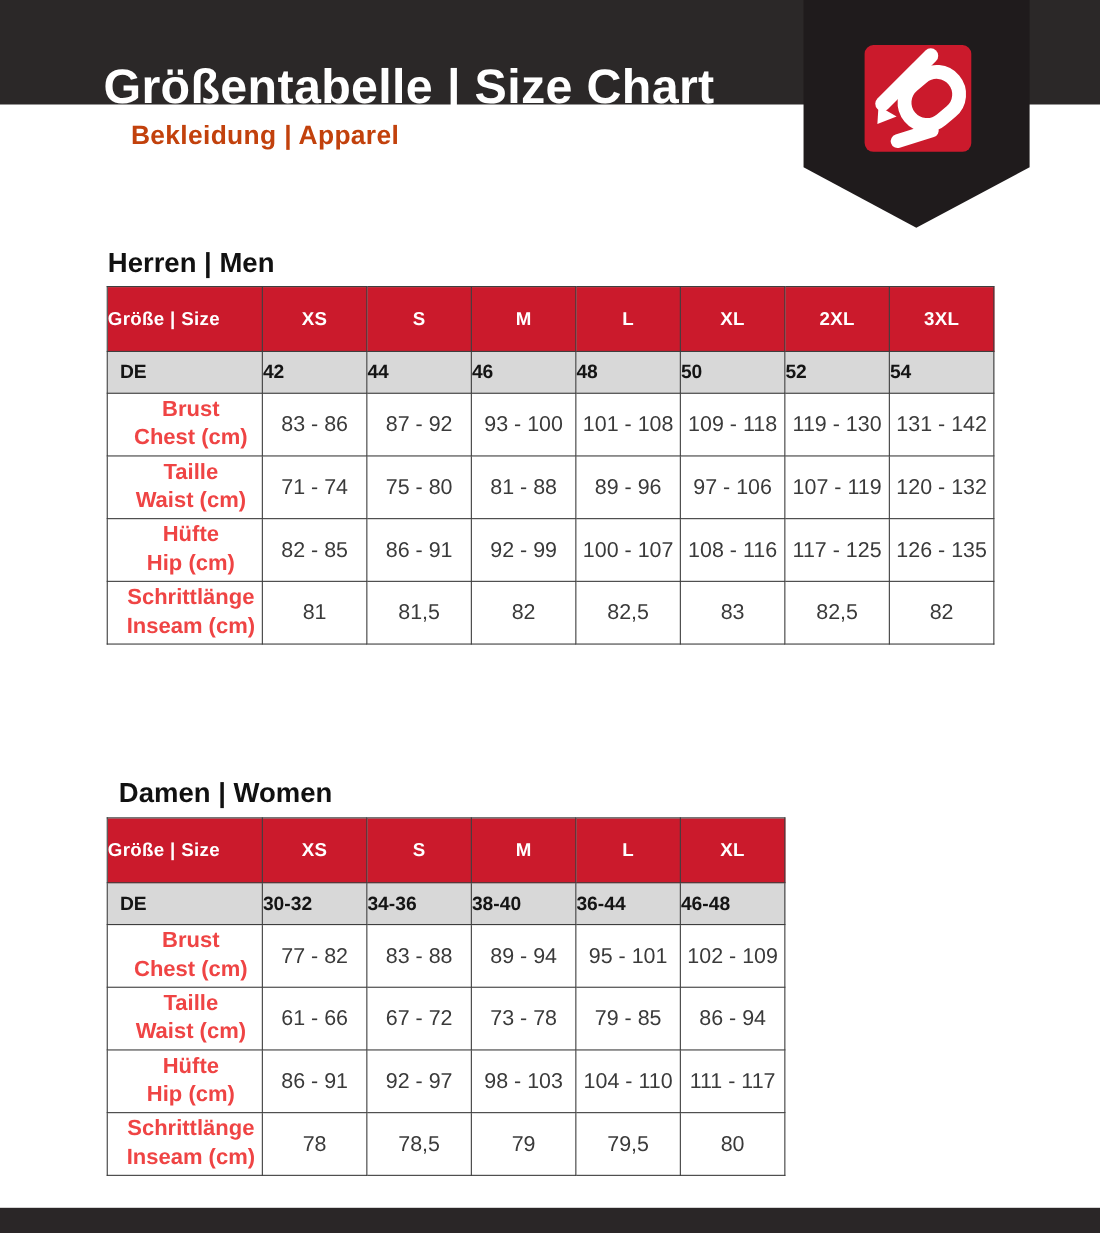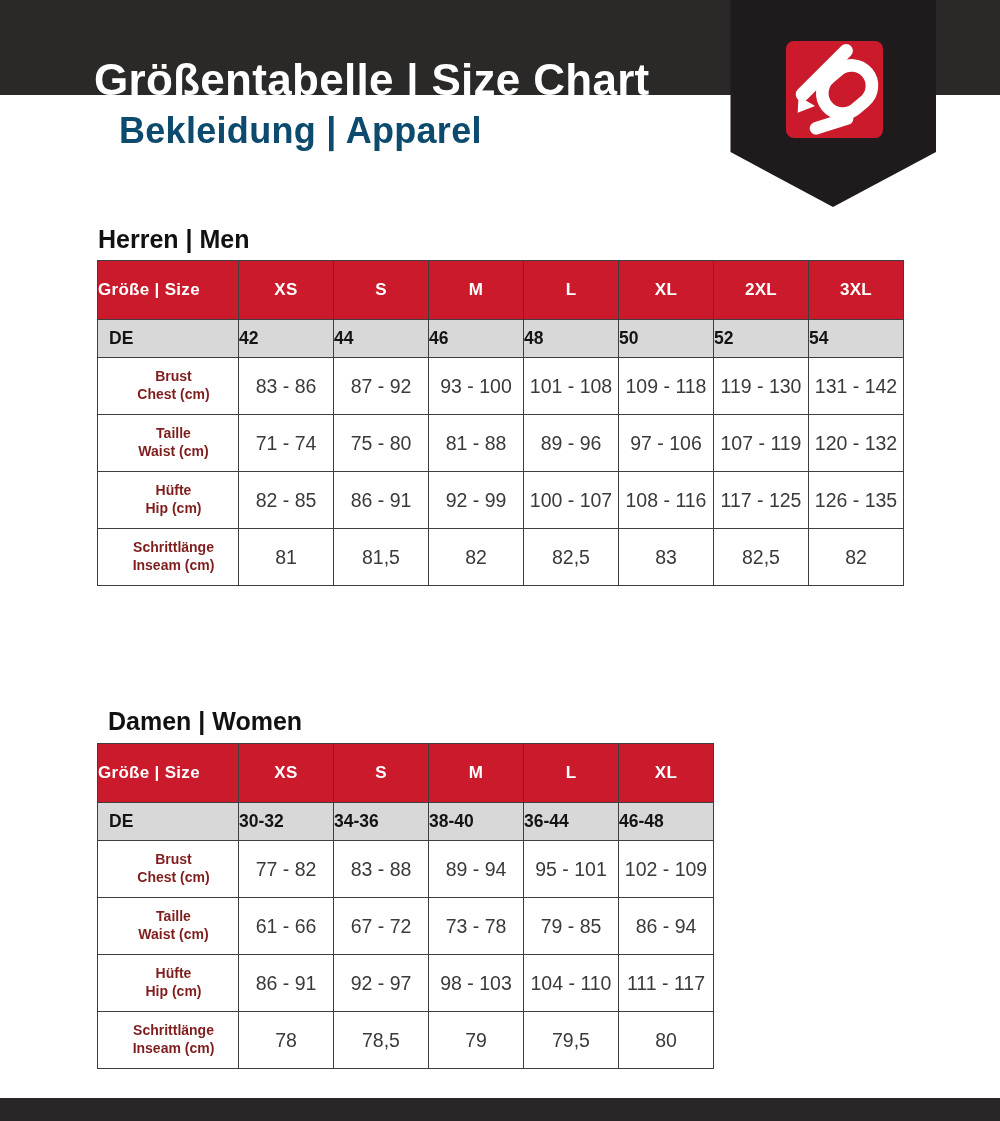--- a/index.html
+++ b/index.html
@@ -11,21 +11,21 @@
   }
 
   
   .top-band { position:absolute; left:0; top:0; width:1000px; height:95px; background:#2b2828; }
   .title-main {
     position:absolute; left:94px; top:55px; z-index:3;
     font-size:44px; font-weight:bold; color:#ffffff; letter-spacing:0.3px; white-space:nowrap;
   }
   .title-sub {
     position:absolute; left:119px; top:110px; z-index:3;
-    font-size:36px; font-weight:bold; color:#0c4a6e; letter-spacing:0.3px; white-space:nowrap;
+    font-size:24px; font-weight:bold; color:#c2410c; letter-spacing:0.3px; white-space:nowrap;
   }
   .pennant { position:absolute; left:729px; top:0; z-index:4; }
   .logo-box {
     position:absolute; left:786px; top:41px; z-index:5;
     width:97px; height:97px; background:#cb1a2c; border-radius:8px; overflow:hidden;
   }
 
   
   .section-title { position:absolute; font-size:25px; font-weight:bold; color:#111111; white-space:nowrap; }
   #men-title   { left:98px; top:225px;text-align:right; }
@@ -54,21 +54,21 @@
   .size-table tr.de-row td.lbl { text-align:left; padding-left:11px; }
 
   .size-table tr.data-row { height:57px; }
   .size-table tr.data-row td {
     font-size:19.5px; font-weight:normal; color:#3a3a3a; text-align:center;
   }
   .size-table td.lbl {
     text-align:left; padding-left:11px;
     font-weight:bold; color:#141414; font-size:16.5px; line-height:1.28;
   }
-  .size-table td.lbl span { display:block; font-size:14px; font-weight:bold; color:#7f1d1d; }
+  .size-table td.lbl span { display:block; font-size:20px; font-weight:bold; color:#ef4444; }
 
   
   .footer-band { position:absolute; left:0; bottom:0; width:1000px; height:23px; background:#2a2627; }
 </style>
 </head>
 <body>
 
 <div class="top-band"></div>
 
 <svg class="pennant" width="209" height="209" viewBox="0 0 209 209">

